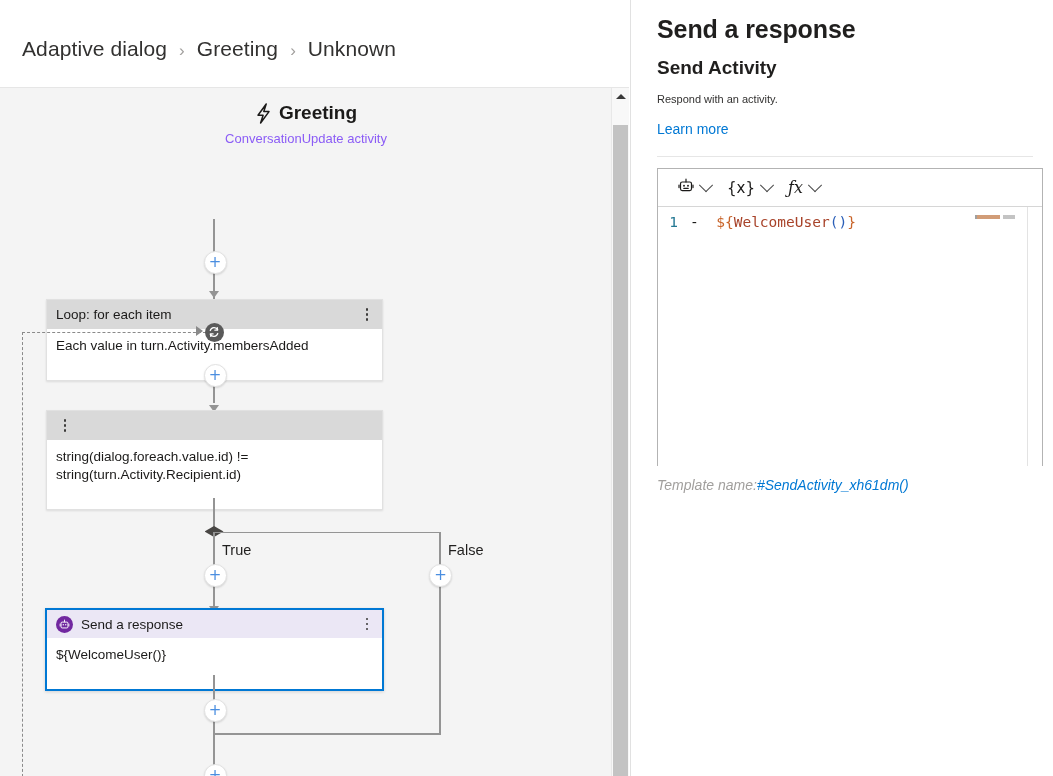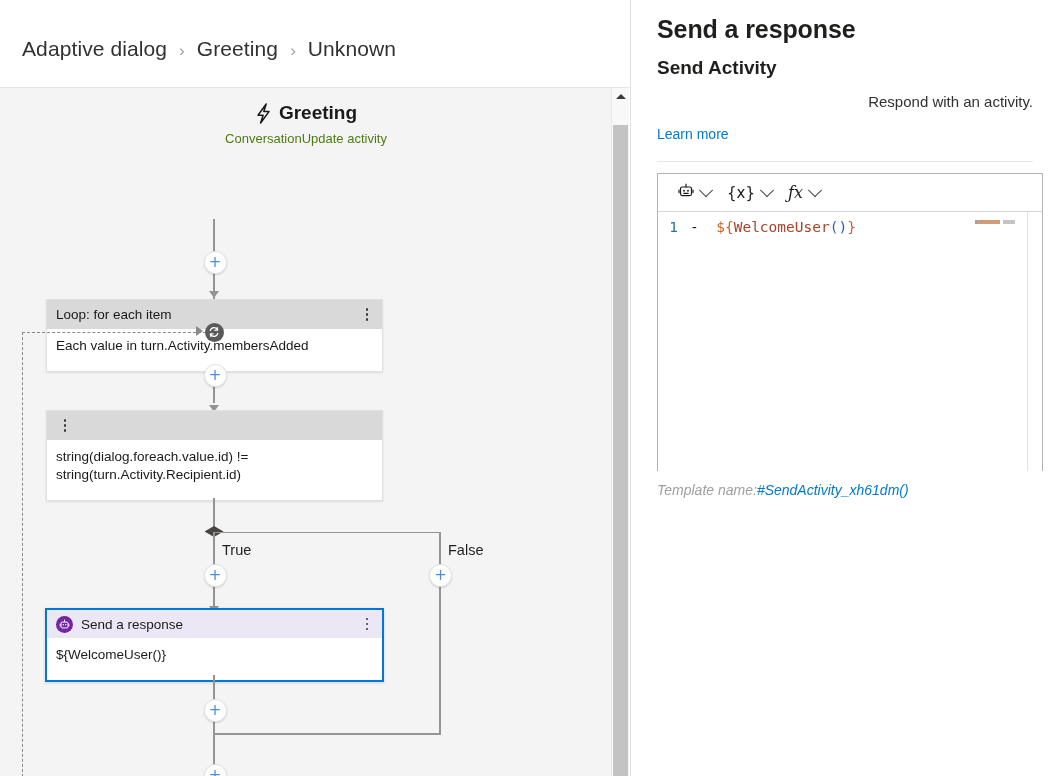--- a/index.html
+++ b/index.html
@@ -36,36 +36,36 @@
     border-bottom:5px solid #3a3a3a;
   }
   .vscroll .thumb{position:absolute;left:1px;top:37px;width:15px;height:662px;background:#c3c3c3;}
 
   .flow{position:absolute;left:0;top:0;width:612px;height:699px;}
 
   
   .trigger{position:absolute;left:0;top:14px;width:612px;text-align:center;}
   .trigger-title{font-size:19px;font-weight:bold;color:#1b1a19;display:inline-flex;align-items:center;gap:7px;}
   .bolt{display:inline-block;width:17px;height:21px;}
-  .trigger-sub{font-size:13px;color:#4d7c0f;margin-top:3px;}
+  .trigger-sub{font-size:13px;color:#8b5cf6;margin-top:3px;}
 
   
   .node{
     position:absolute;background:#fff;border:1px solid #e1e1e1;
     box-shadow:0 1px 2px rgba(0,0,0,.10);
     box-sizing:border-box;
   }
   .node-head{
     height:29px;background:#d9d9d9;display:flex;align-items:center;
     padding:0 6px 0 9px;box-sizing:border-box;
   }
   .node-head .nh-title{font-size:13.5px;color:#1b1a19;flex:1;white-space:nowrap;overflow:hidden;}
   .dots{width:18px;height:22px;display:flex;flex-direction:column;align-items:center;justify-content:center;gap:2.5px;flex:none;}
   .dots span{width:2.5px;height:2.5px;background:#3b3a39;border-radius:50%;display:block;}
-  .node-body{padding:8px 10px 16px 9px;font-size:13.5px;color:#1b1a19;line-height:1.35;}
+  .node-body{padding:8px 10px 25px 9px;font-size:13.5px;color:#1b1a19;line-height:1.35;}
 
   
   .node.selected{border:2px solid #0078d4;box-shadow:0 1px 3px rgba(0,0,0,.14);}
   .node.selected .node-head{background:#ebe7f5;height:28px;}
   .bot-badge{
     width:17px;height:17px;border-radius:50%;background:#7127a0;flex:none;margin-right:8px;
     display:flex;align-items:center;justify-content:center;
   }
 
   
@@ -89,21 +89,21 @@
   .edge-label{position:absolute;font-size:14.5px;color:#201f1e;}
 
   
   .right-pane{
     position:absolute;left:630px;top:0;width:423px;height:776px;
     background:#fff;border-left:1px solid #e1e1e1;box-sizing:border-box;
   }
   .rp-header{padding:14px 20px 0 26px;}
   .rp-title{font-size:25px;font-weight:bold;color:#201f1e;line-height:1.2;letter-spacing:-.1px;}
   .rp-subtitle{font-size:19px;font-weight:bold;color:#201f1e;margin-top:13px;}
-  .rp-desc{font-size:15px;color:#323130;margin-top:14px;text-align:right;}
+  .rp-desc{font-size:11px;color:#323130;margin-top:14px;}
   .rp-link{font-size:14px;color:#0078d4;margin-top:16px;display:inline-block;cursor:pointer;}
   .rp-divider{margin-top:18px;height:1px;background:#e6e6e6;}
 
   .section{padding:0 4px 0 26px;}
   .section-row{display:flex;align-items:center;margin-top:20px;padding-right:6px;}
   .section-title{font-size:16px;color:#201f1e;display:flex;align-items:center;gap:6px;}
   .help-icon{
     width:13px;height:13px;border:1px solid #5e5e5e;border-radius:50%;
     font-size:9px;line-height:12px;text-align:center;color:#4a4a4a;display:inline-block;
   }

